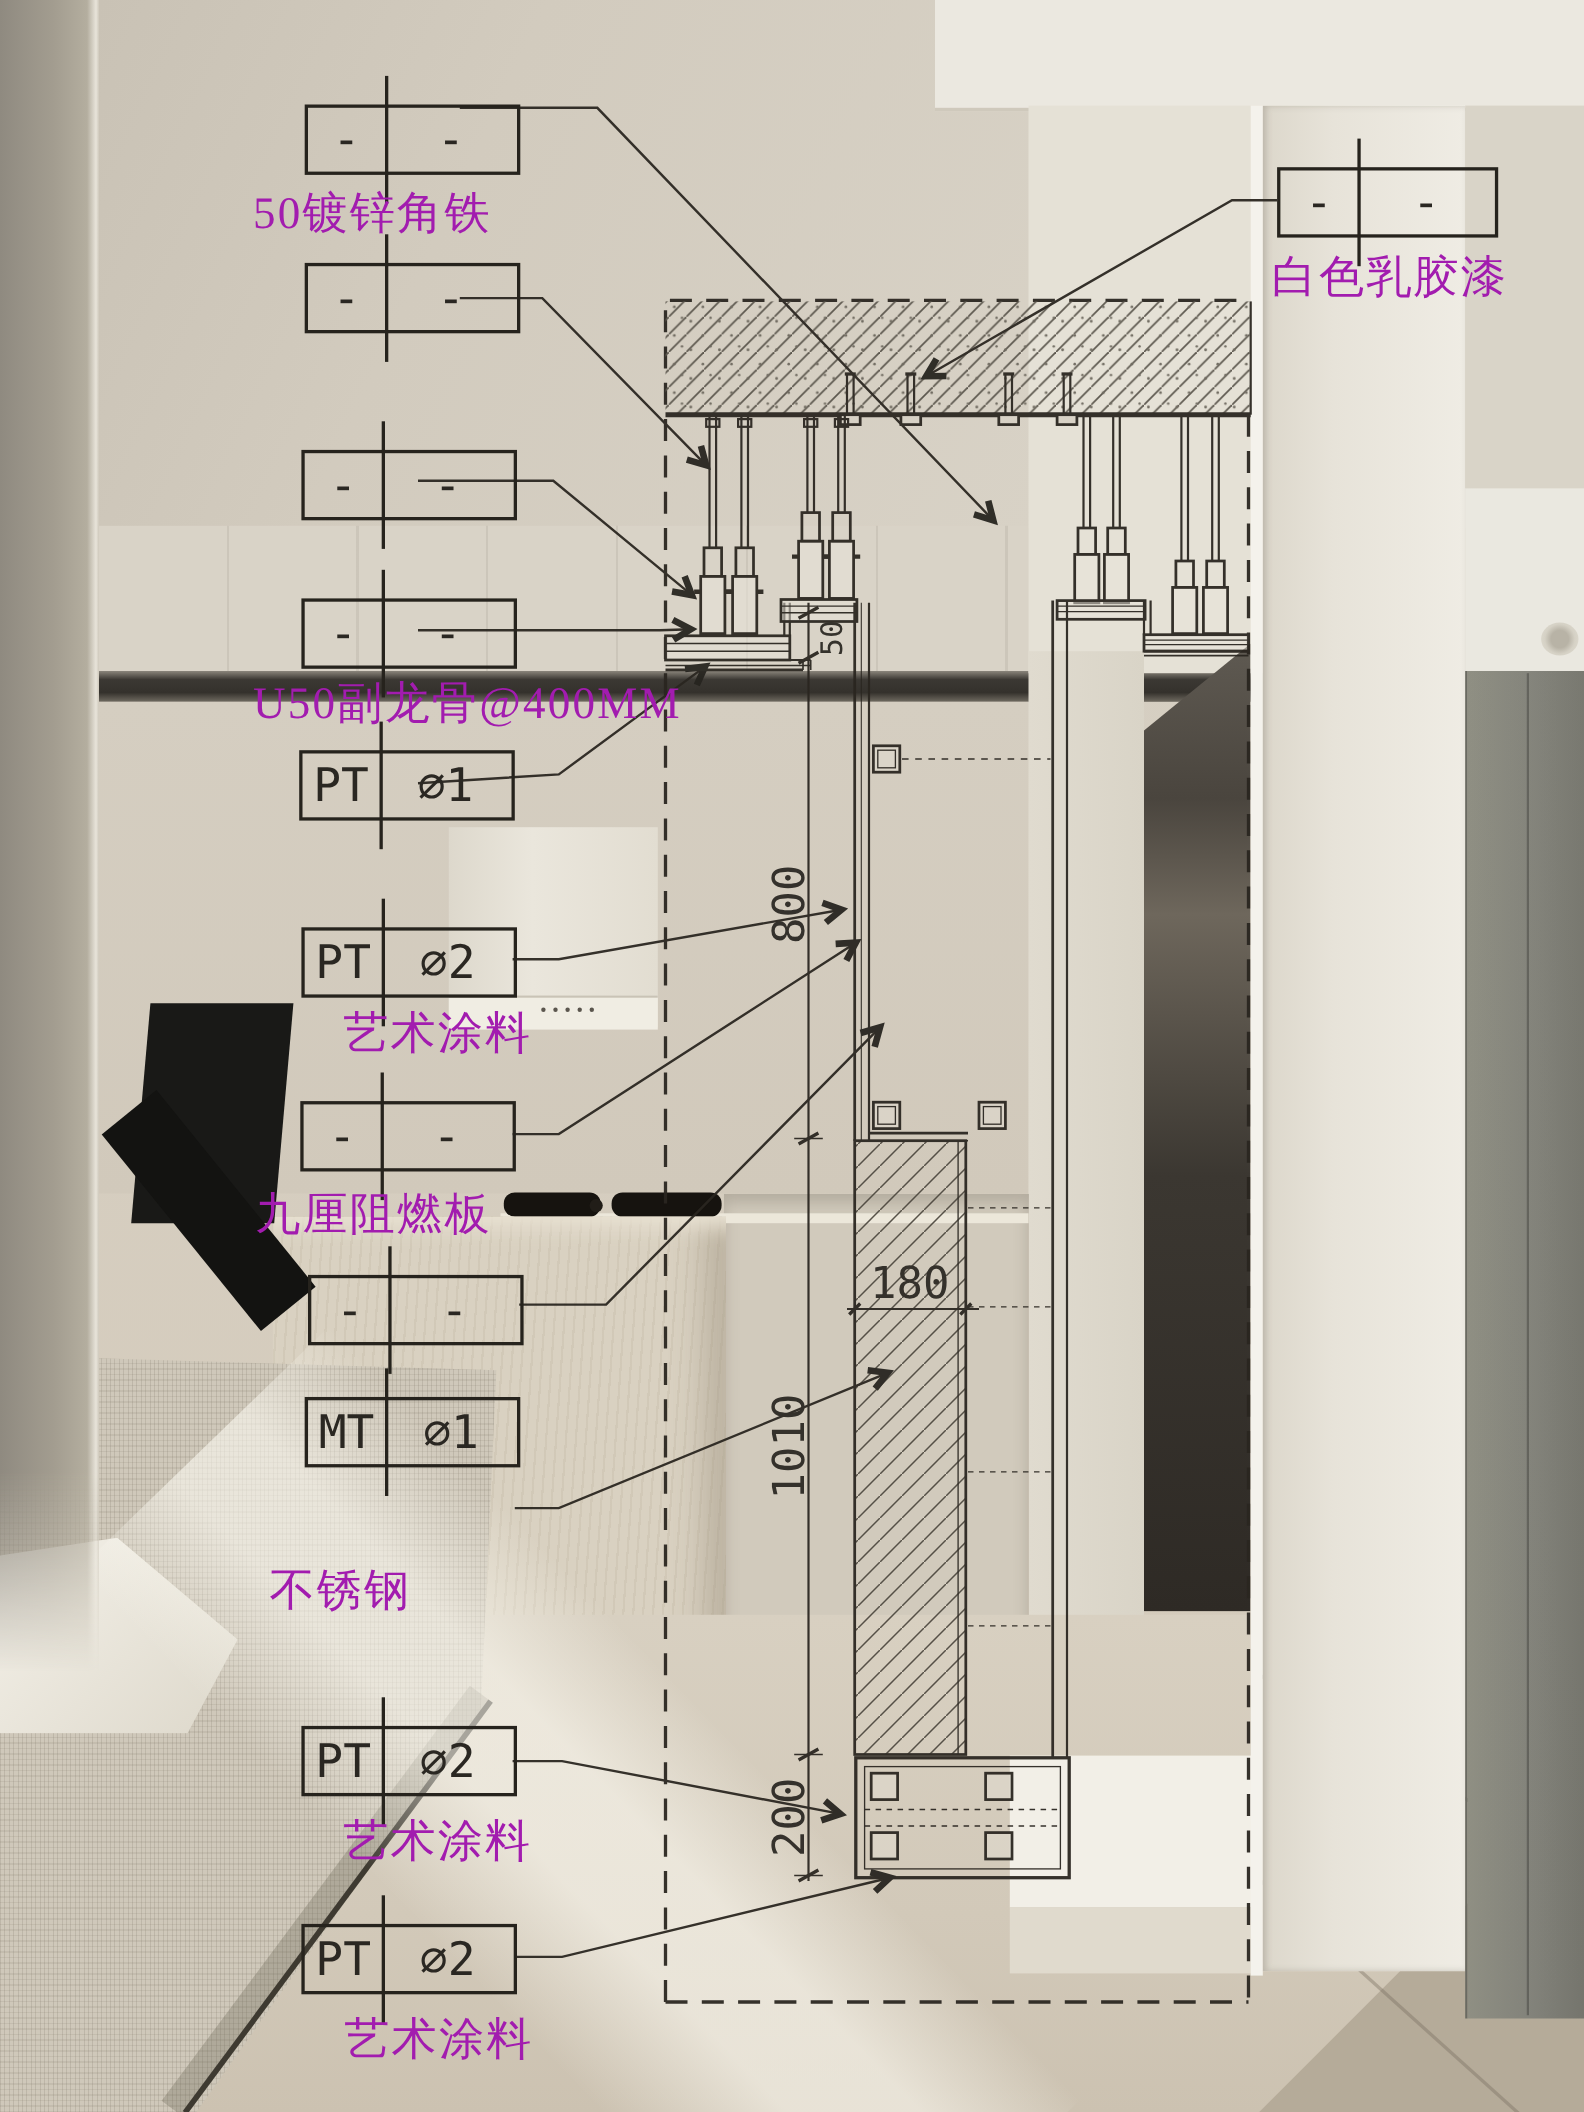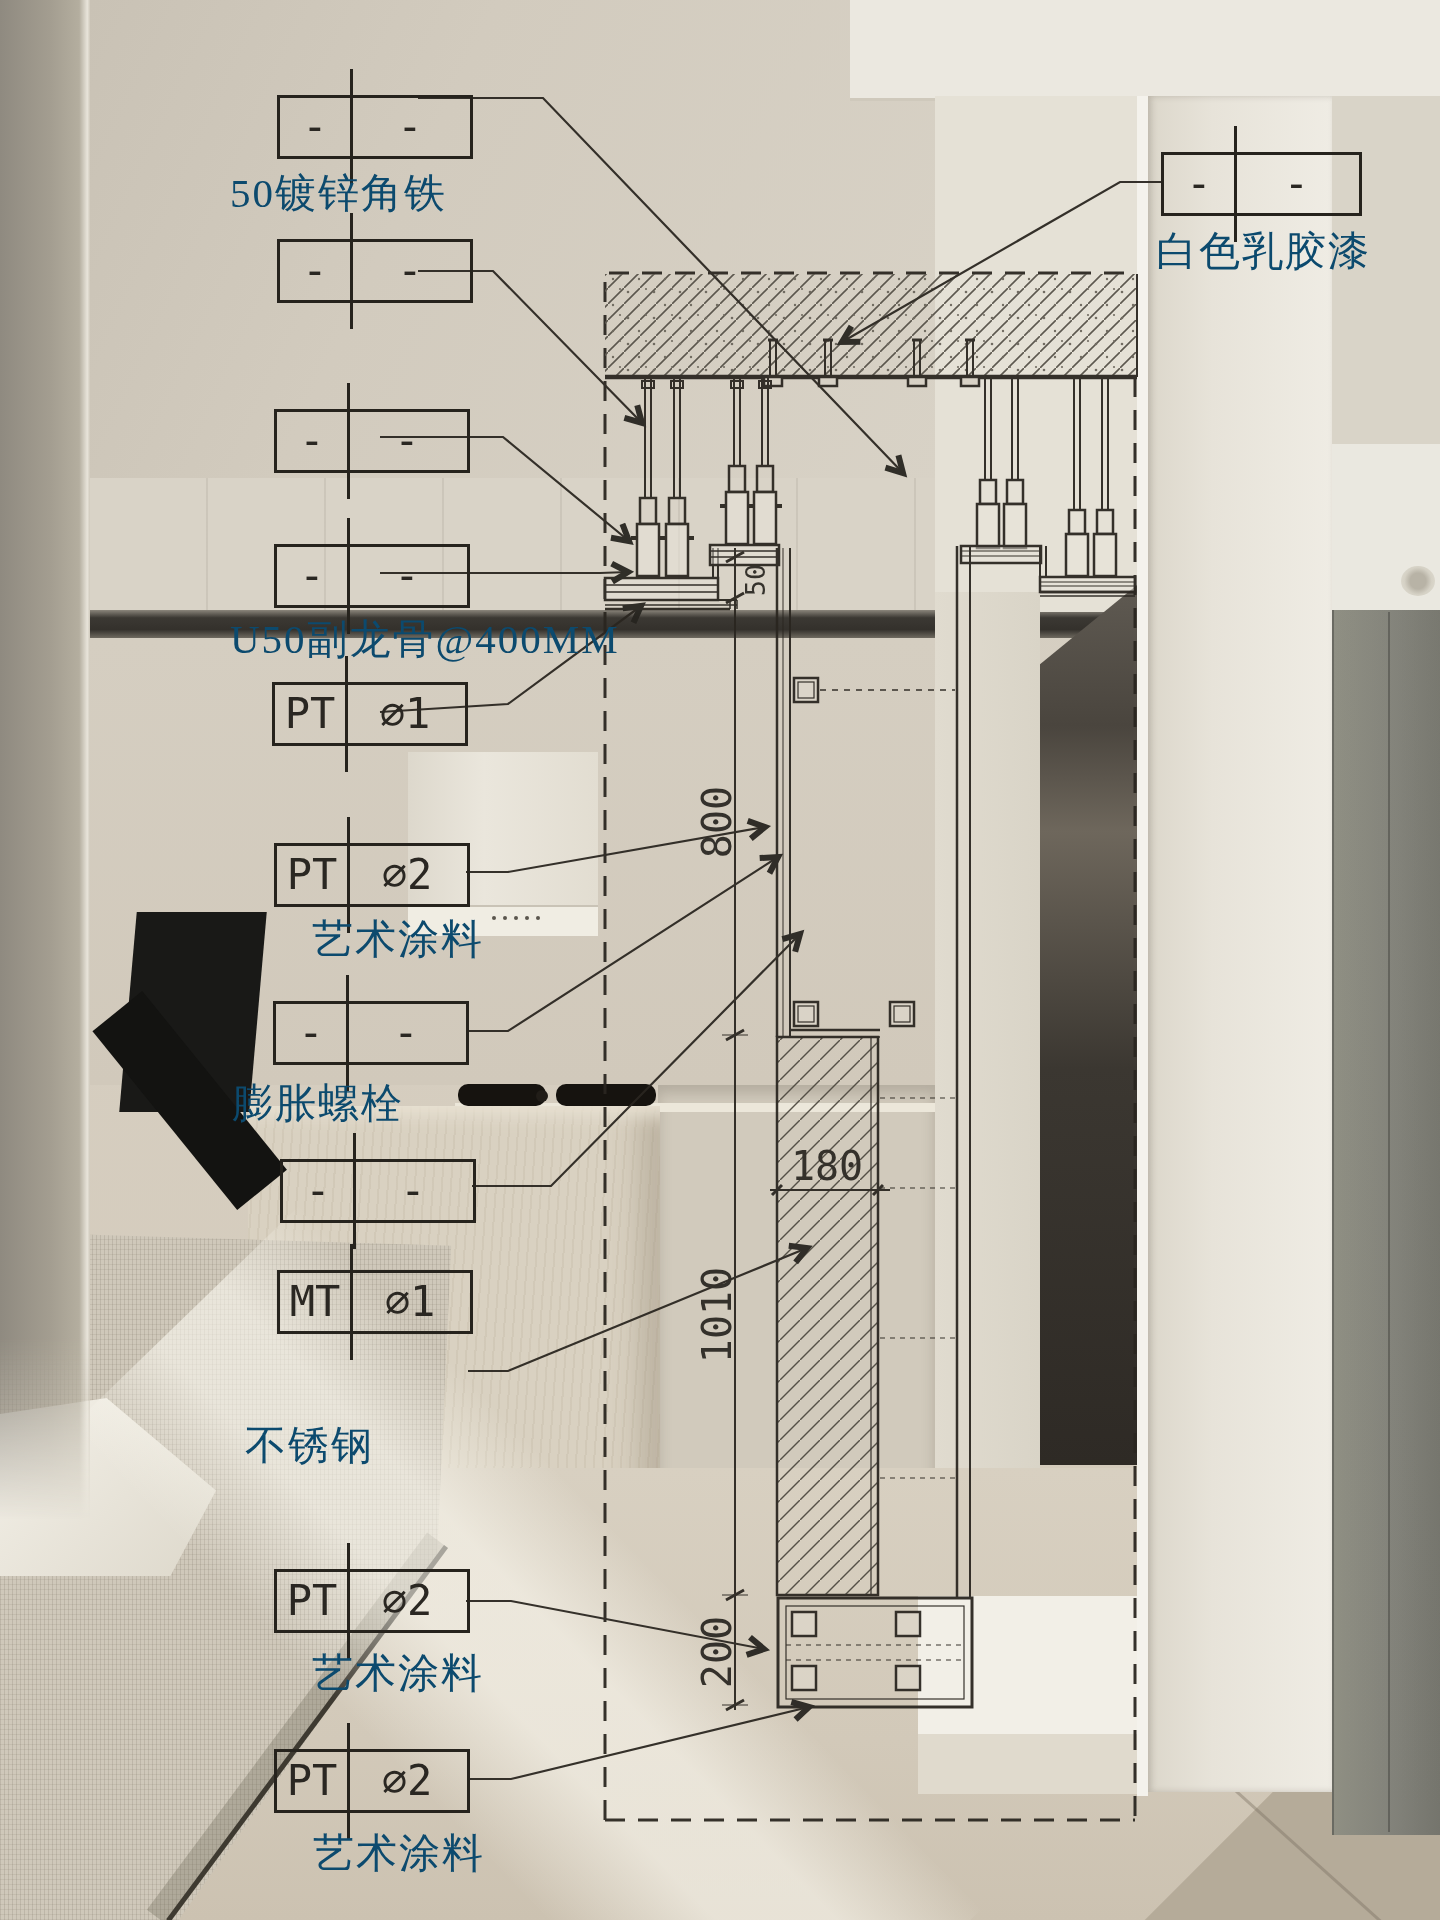--- a/index.html
+++ b/index.html
@@ -86,21 +86,21 @@
   svg.cad{position:absolute;inset:0;z-index:5;opacity:.94;}
   .ln{stroke:#2a2620;fill:none;}
   
   .labels{position:absolute;inset:0;z-index:8;}
   .tag{position:absolute;width:190px;height:58px;border:3px solid #26231d;display:flex;color:#2a2722;}
   .tag::before{content:"";position:absolute;left:70px;top:-29px;height:calc(100% + 58px);width:3px;background:#26231d;}
   .tag .cl{width:70px;display:flex;align-items:center;justify-content:center;}
   .tag .cr{flex:1;display:flex;align-items:center;justify-content:center;}
   .tag span{font-family:"DejaVu Sans Mono",monospace;font-size:42px;line-height:1;}
   .cap{position:absolute;font-family:"Liberation Serif","DejaVu Serif",serif;font-size:41px;
-       letter-spacing:2px;color:#0c4a6e;white-space:nowrap;z-index:8;}
+       letter-spacing:2px;color:#a21caf;white-space:nowrap;z-index:8;}
   .dimtxt{font-family:"DejaVu Sans Mono",monospace;fill:#2b2823;}
   
   .t1{left:277px;top:95px}   .c1{left:230px;top:166px}
   .t2{left:277px;top:239px}  .c2{left:230px;top:308px}
   .t3{left:274px;top:409px}  .c3{left:230px;top:477px}
   .t4{left:274px;top:544px}  .c4{left:230px;top:612px}
   .t5{left:272px;top:682px}  .c5{left:230px;top:752px}
   .t6{left:274px;top:843px}  .c6{left:312px;top:912px}
   .t7{left:273px;top:1001px} .c7{left:232px;top:1076px}
   .t8{left:280px;top:1159px} .c8{left:245px;top:1234px}
@@ -380,21 +380,21 @@
     <div class="tag t6">
         <span class="cl">PT</span>
         <span class="cr">∅2</span>
       </div>
     <div class="cap c6">艺术涂料</div>
 
     <div class="tag t7">
         <span class="cl">-</span>
         <span class="cr">-</span>
       </div>
-    <div class="cap c7">膨胀螺栓</div>
+    <div class="cap c7">九厘阻燃板</div>
 
     <div class="tag t8">
         <span class="cl">-</span>
         <span class="cr">-</span>
       </div>
 
     <div class="tag t9">
         <span class="cl">MT</span>
         <span class="cr">∅1</span>
       </div>

